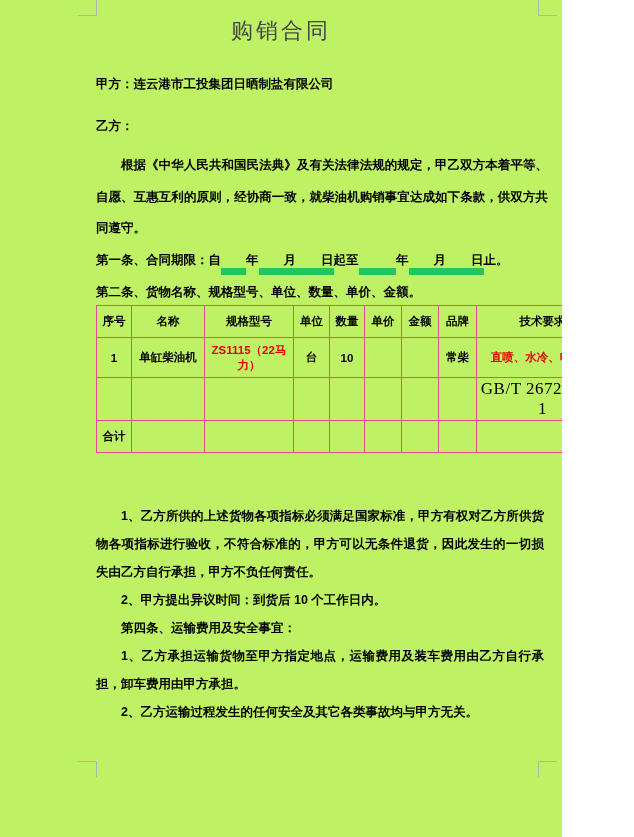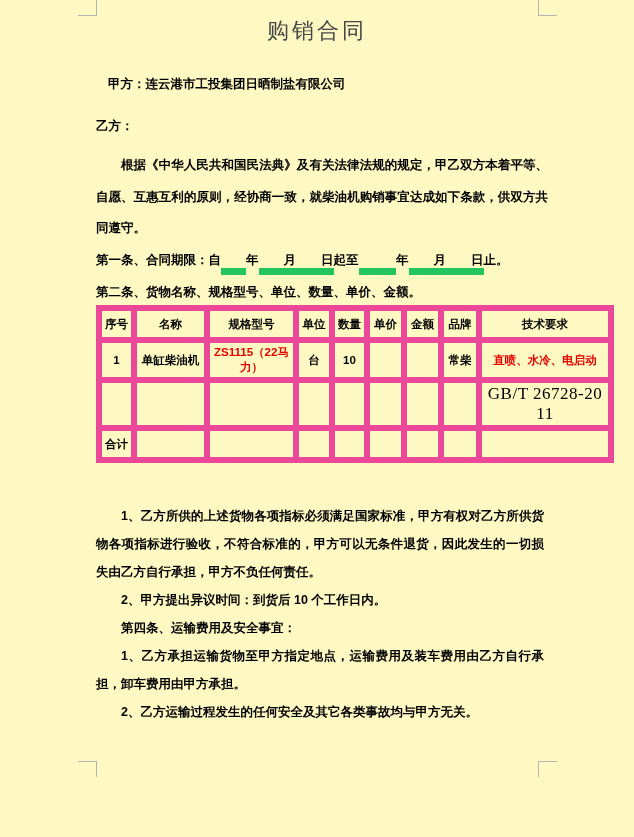--- a/index.html
+++ b/index.html
@@ -1,19 +1,19 @@
 <!DOCTYPE html>
 <html><head>
 <meta charset="utf-8">
 <style>
   html, body { margin:0; padding:0; background:#ffffff; }
   .page {
     position:relative;
-    width:634px; height:837px;
-    background:#fef9c3;
+    width:562px; height:837px;
+    background:#bef264;
     color:#000000;
     font-family:"Liberation Sans","DejaVu Sans",sans-serif;
     font-weight:700;
     font-size:12.5px;
     overflow:hidden;
   }
 
   
   .mark { position:absolute; width:18px; height:15px; border:0 solid #b3b3b3; }
   .mark.tl { left:78px;  top:0;     border-right-width:1px; border-bottom-width:1px; }
@@ -23,36 +23,36 @@
 
   
   .title {
     position:absolute; top:16px; left:0; width:100%;
     margin:0; text-align:center;
     font-family:"Liberation Serif","DejaVu Serif",serif;
     font-weight:400; font-size:22px; letter-spacing:3px; color:#474747;
   }
 
   
-  .party-a  { position:absolute; left:108px; top:76px; }
+  .party-a  { position:absolute; left:96px; top:76px; }
   .party-b  { position:absolute; left:96px; top:118px;text-align:right; }
   .preamble { position:absolute; left:96px; top:150px; width:452px;
               margin:0; line-height:31.5px; text-indent:25px; text-align:justify; }
   .term1    { position:absolute; left:96px; top:252px; white-space:nowrap; }
   .term2    { position:absolute; left:96px; top:284px; }
   .u        { border-bottom:7px solid #22c55e; padding-bottom:1px; white-space:pre; }
 
   
   .goods-table {
     position:absolute; left:96px; top:305px; width:512px;
     border-collapse:collapse; table-layout:fixed;
     font-size:11.5px; font-weight:700; text-align:center;
   }
   .goods-table th, .goods-table td {
-    border:6px solid #ec4899; padding:1px 2px; vertical-align:middle;
+    border:1px solid #ec4899; padding:1px 2px; vertical-align:middle;
     overflow:hidden; word-break:break-all;
   }
   .goods-table .rh  { height:32px; }
   .goods-table .r1  { height:40px; }
   .goods-table .r2  { height:20px; }
   .goods-table .r3  { height:32px; }
   .goods-table .r4  { height:37px; }
   .red { color:#e60000; }
   .gbt { font-family:"Liberation Serif","DejaVu Serif",serif; font-weight:400;
          font-size:17px; letter-spacing:.5px; }

